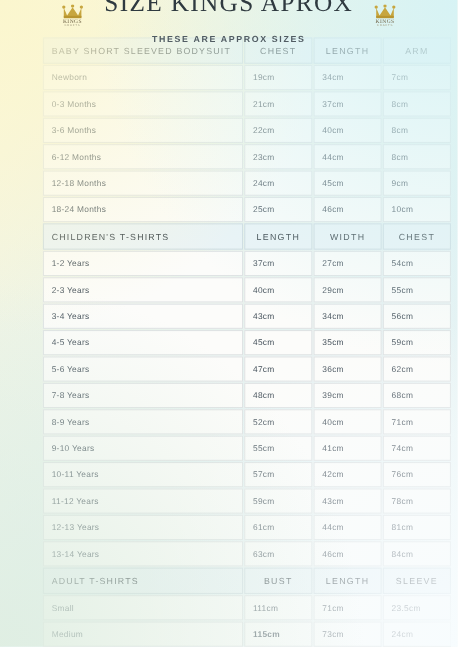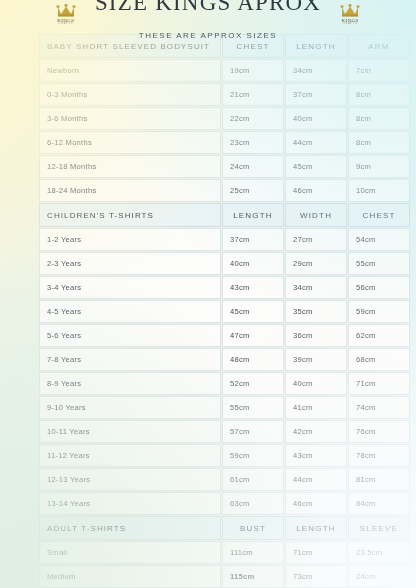--- a/index.html
+++ b/index.html
@@ -88,20 +88,21 @@
     white-space: nowrap;
   }
   .subtitle {
     font-size: 8px;
     letter-spacing: 1.5px;
     color: #515c63;
     margin-top: 18px;
     white-space: nowrap;
     font-variant: small-caps;
     text-transform: uppercase;
+    font-weight: bold;
   }
 
   
   .table-wrap {
     padding: 3px 21px 0 38px;
     box-sizing: border-box;
   }
   table.size-table {
     width: 100%;
     border-collapse: separate;

